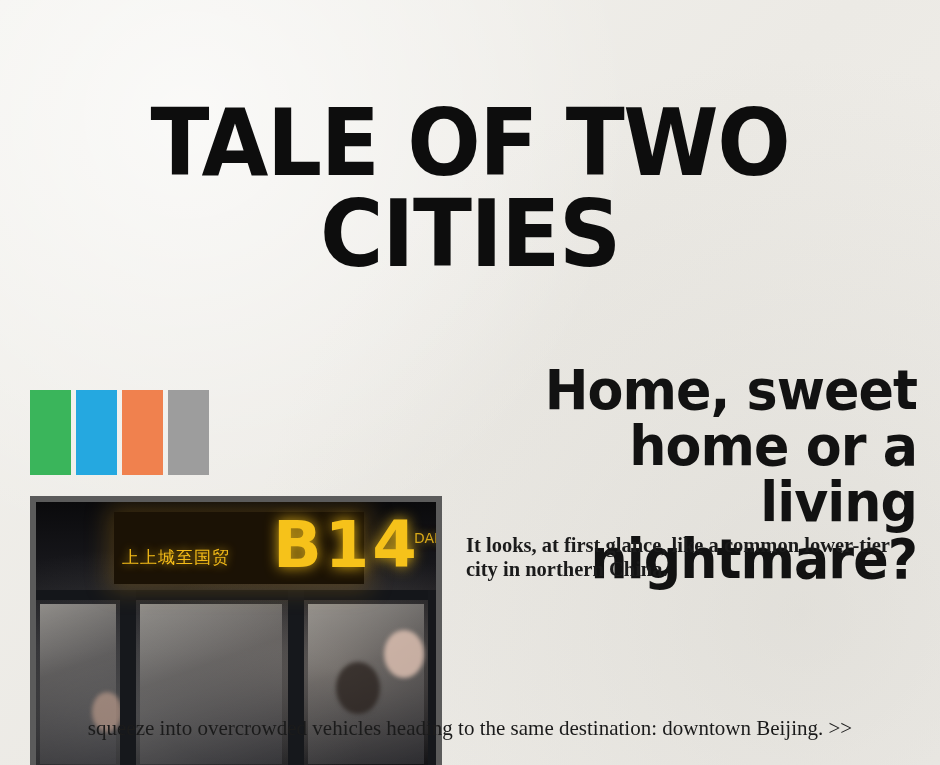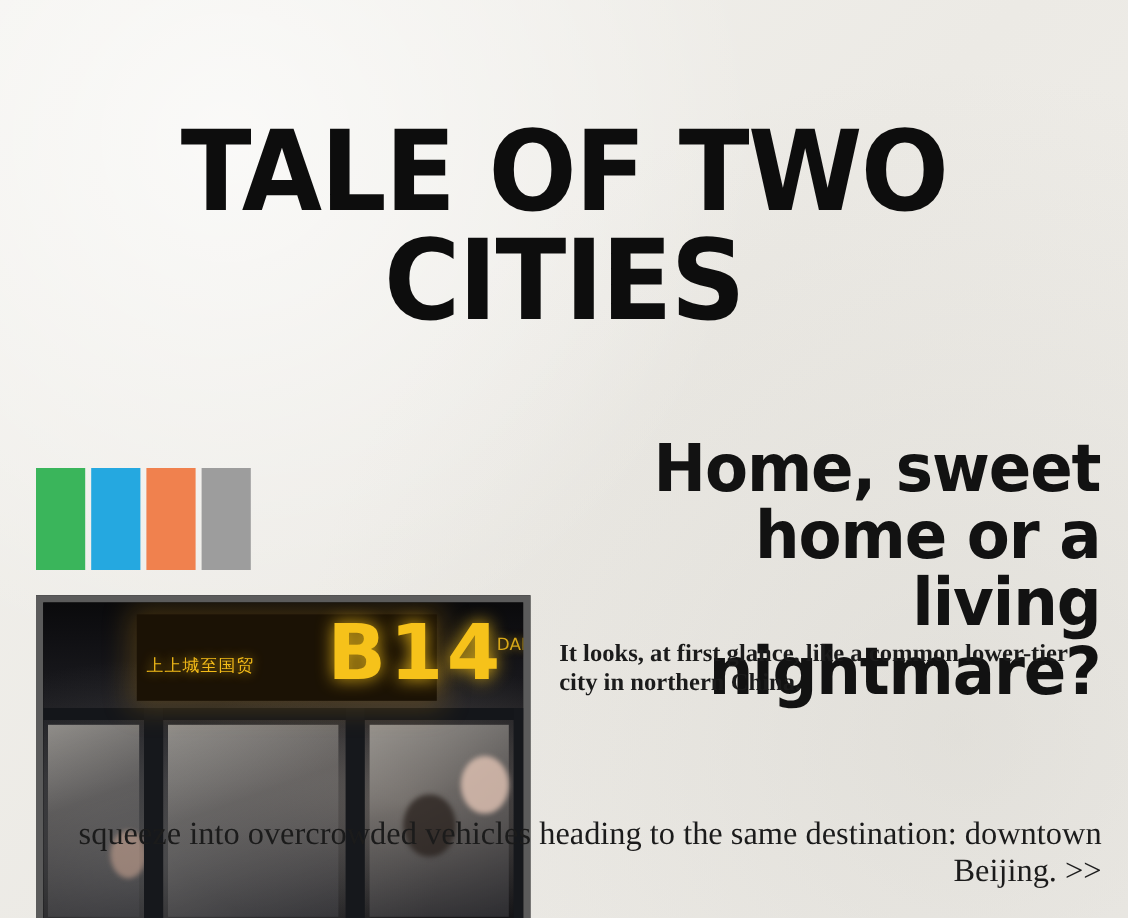--- a/index.html
+++ b/index.html
@@ -165,21 +165,21 @@
     font-size: 64px;
     color: #f6c21a;
     letter-spacing: 3px;
     text-shadow: 0 0 14px rgba(246,194,26,0.9);
     margin-left: 33px;
   }
   .sign-cn {
     position: absolute;
     left: 8px;
     top: 34px;
-    font-size: 14px;
+    font-size: 17px;
     color: #f3bb18;
     letter-spacing: 1px;
     text-shadow: 0 0 9px rgba(243,187,24,0.8);
     font-family: "DejaVu Sans", sans-serif;
   }
   .sign-side {
     position: absolute;
     left: 300px;
     top: 18px;
     font-size: 14px;
@@ -216,22 +216,22 @@
   .column p {
     margin: 0 0 18px 0;
     font-weight: bold;
   }
 
   .footer-line {
     position: absolute;
     left: 22px;
     right: 22px;
     bottom: 24px;
-    font-size: 27px;
-    text-align: right;
+    font-size: 21px;
+    text-align: center;
     color: #1b1b1b;
   }
 </style>
 </head>
 <body>
 
 <div class="page">
   <div class="paper-texture"></div>
 
   <div class="kicker">Stories reveal the living nightmare of commuters’ life in the ‘city of beds’</div>

